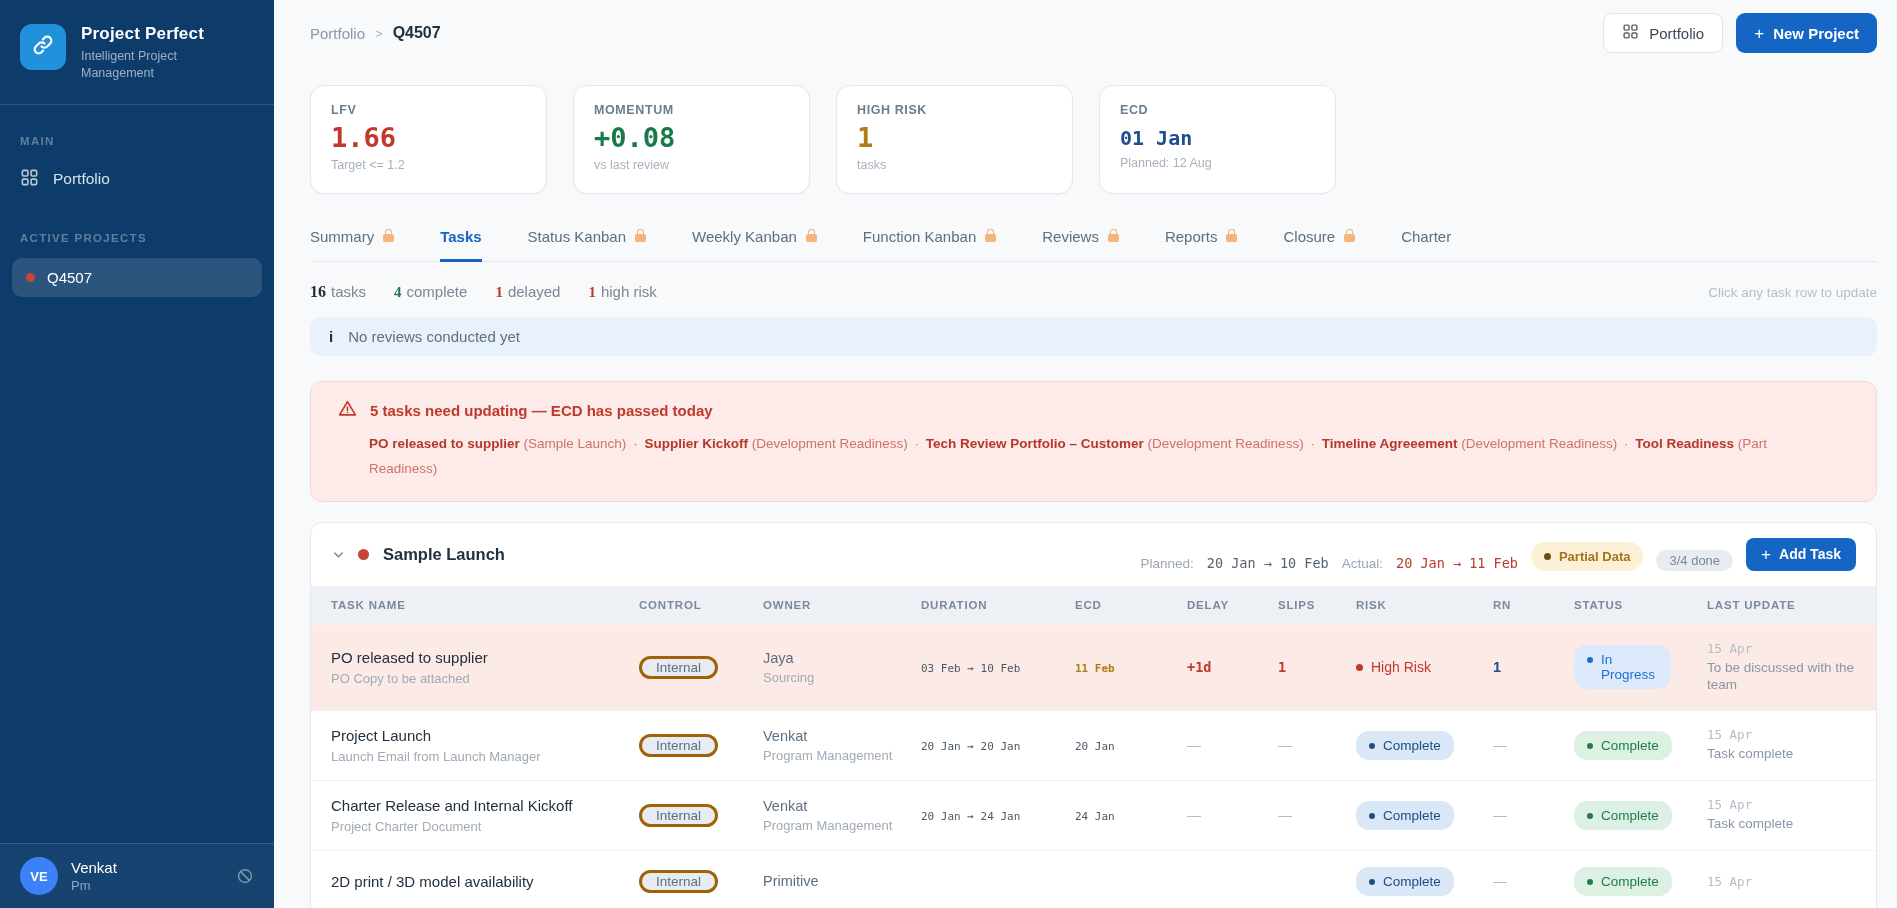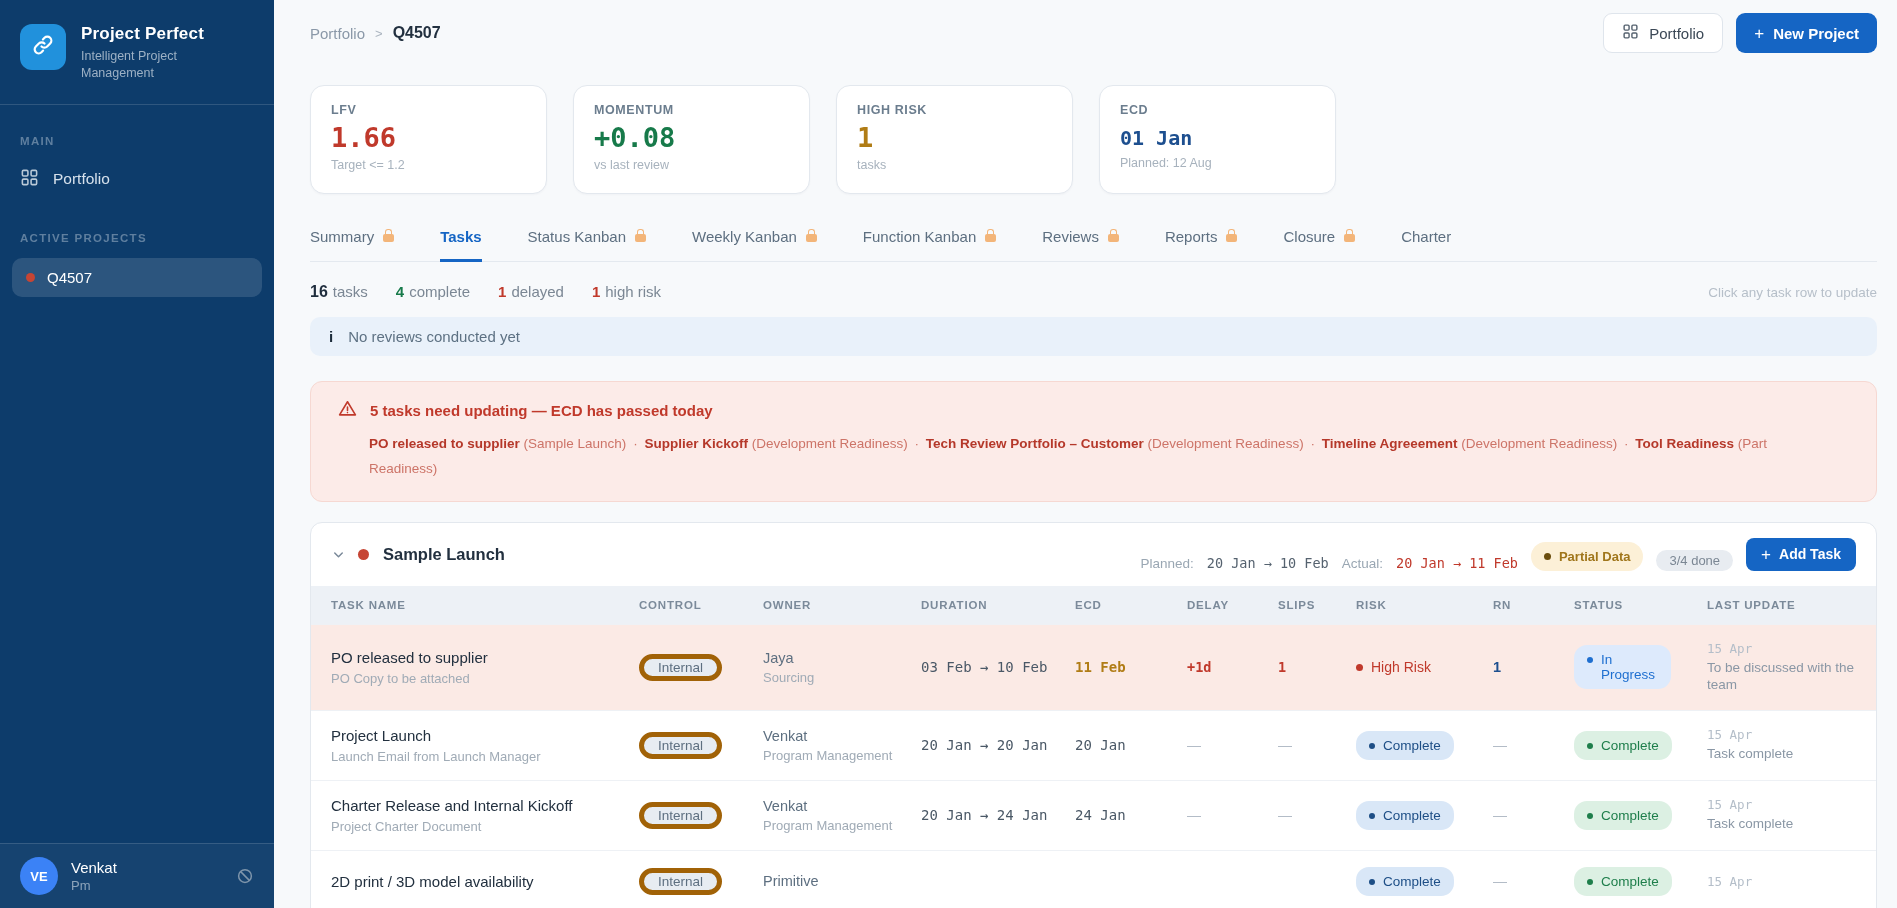--- a/index.html
+++ b/index.html
@@ -100,21 +100,21 @@
   .tab.active { color:#1565c4; font-weight:bold; border-bottom-color:#1565c4; }
   .lock { position:relative; width:11px; height:8px; background:#f3b579; border-radius:2px; display:inline-block; margin-top:3px; }
   .lock::before {
     content:""; position:absolute; top:-5px; left:2px; width:5px; height:5px;
     border:1.5px solid #f3b579; border-bottom:none; border-radius:3px 3px 0 0;
   }
 
   
   .stats-row { display:flex; align-items:baseline; gap:28px; margin-top:21px; font-size:15px; }
   .stat { color:#7b8794; }
-  .stat b { margin-right:5px; }
+  .stat b { margin-right:5px;font-family:Liberation Serif, serif; }
   .n-dark { color:#1f2d3d; font-size:16px; } .n-green { color:#177a4a; } .n-red { color:#c0392b; }
   .stats-hint { margin-left:auto; font-size:13.5px; color:#b6bfc9; }
 
   
   .info-banner {
     margin-top:16px; background:#e9f1fa; border-radius:10px;
     padding:11px 19px; display:flex; align-items:center; gap:15px;
     font-size:15px; color:#5d7183;
   }
   .info-i { font-weight:800; color:#1c2b3a; font-size:15px; }
@@ -161,26 +161,26 @@
   thead th {
     background:#edf1f6; text-align:left; font-size:11.5px; letter-spacing:.8px;
     color:#7b8a9a; font-weight:bold; padding:13px 12px;
   }
   thead th:first-child, td:first-child { padding-left:20px; }
   td { padding:16px 12px; vertical-align:middle; border-top:1px solid #eef1f5; }
   tr.highlight td { background:#fbeae5; }
   .task-name { font-size:15px; color:#22303f; }
   .task-sub { font-size:13px; color:#a0abb6; margin-top:5px; }
   .pill-control {
-    display:inline-block; background:#e7ecf2; border:5px solid #a16207;
+    display:inline-block; background:#e7ecf2; border:3px solid #a16207;
     color:#5d6f80; border-radius:999px; padding:1px 14px; font-size:13.5px;
   }
   .owner-name { font-size:14.5px; color:#5d6f80; }
   .owner-dept { font-size:13px; color:#a0abb6; margin-top:4px; }
-  .cell-mono { font-family:"DejaVu Sans Mono", monospace; font-size:14px; color:#4a5866; }
+  .cell-mono { font-family:"DejaVu Sans Mono", monospace; font-size:11px; color:#4a5866; }
   .ecd-late { color:#b07c15; font-weight:bold; }
   .delay-bad, .slips-bad { font-family:"DejaVu Sans Mono", monospace; font-size:13.5px; font-weight:bold; color:#c0392b; }
   .dash { color:#b3bcc7; font-size:14px; }
   .risk-high { display:flex; align-items:center; gap:8px; color:#c0392b; font-size:14px; }
   .risk-high::before { content:""; width:7px; height:7px; border-radius:50%; background:#c0392b; flex:none; }
   .pill {
     display:inline-flex; align-items:flex-start; gap:8px;
     border-radius:13px; padding:7px 13px; font-size:13.5px;
   }
   .pill::before { content:""; width:6px; height:6px; border-radius:50%; background:currentColor; flex:none; margin-top:5px; }

